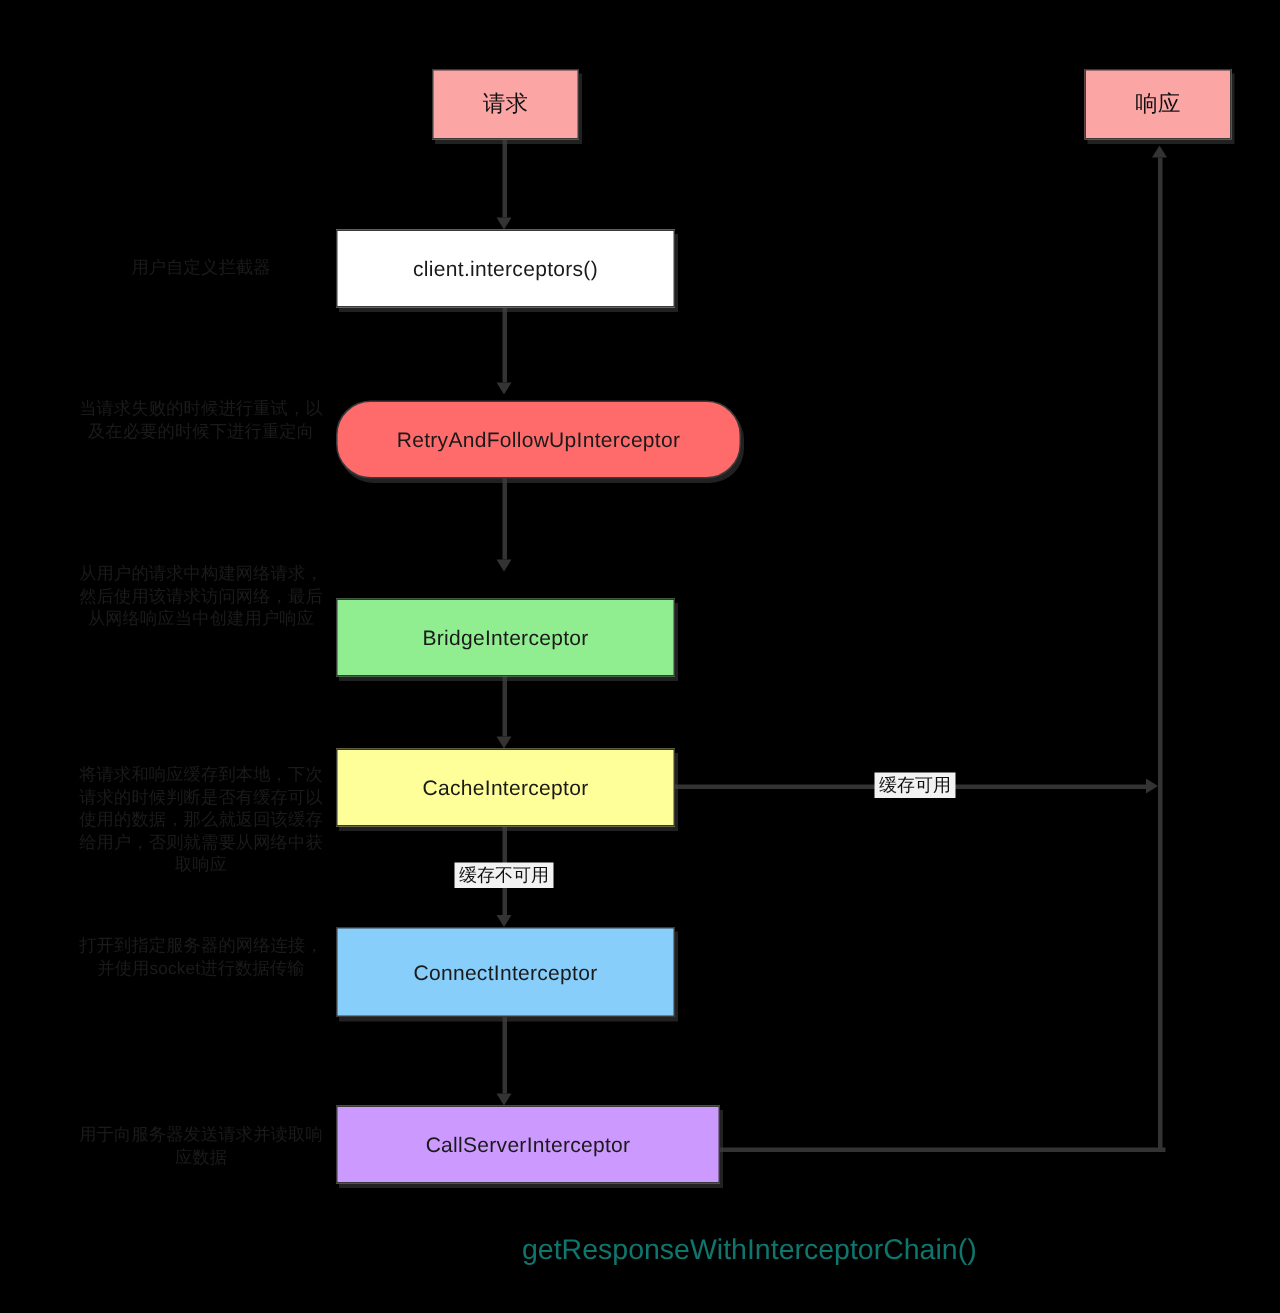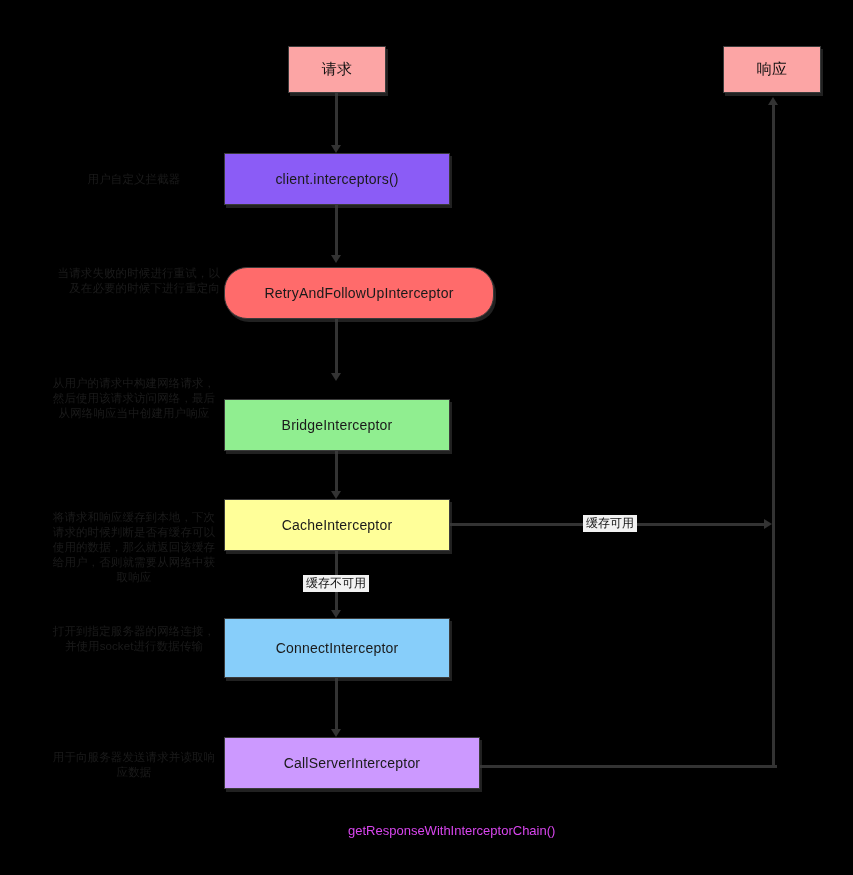--- a/index.html
+++ b/index.html
@@ -79,40 +79,40 @@
     background: #f2f2f2;
     color: #111111;
     font-size: 12px;
     padding: 1px 3px;
     white-space: nowrap;
     z-index: 6;
     line-height: 15px;
   }
   .caption {
     position: absolute;
-    color: #d946ef;
-    font-size: 13px;
+    color: #0f766e;
+    font-size: 19px;
     white-space: nowrap;
     z-index: 3;
   }
 </style>
 </head>
 <body>
 
 <div id="canvas">
 
   <div class="node terminal" style="left:288px; top:46px; width:98px; height:47px;">
     <span>请求</span>
   </div>
 
   <div class="node terminal" style="left:723px; top:46px; width:98px; height:47px;">
     <span>响应</span>
   </div>
 
-  <div class="node" style="left:224px; top:153px; width:226px; height:52px; background:#8b5cf6;">
+  <div class="node" style="left:224px; top:153px; width:226px; height:52px; background:#ffffff;">
     <span>client.interceptors()</span>
   </div>
 
   <div class="node" style="left:224px; top:267px; width:270px; height:52px; background:#FF6B6B;border-radius:23px;">
     <span>RetryAndFollowUpInterceptor</span>
   </div>
 
   <div class="node" style="left:224px; top:399px; width:226px; height:52px; background:#90EE90;">
     <span>BridgeInterceptor</span>
   </div>
@@ -152,21 +152,21 @@
   <div class="edge-label" style="left:583px; top:515px;">缓存可用</div>
 
   <div class="edge-label" style="left:303px; top:575px;">缓存不可用</div>
 
   <div class="edge h" style="left:450px; top:765px; width:327px;"></div>
   <div class="edge v" style="left:772px; top:105px; height:662px;"></div>
   <div class="arrow-up" style="left:768px; top:97px;"></div>
 
   <div class="ann" style="left:48px; top:172px; width:172px;">用户自定义拦截器</div>
 
-  <div class="ann" style="left:48px; top:266px; width:172px;text-align:right;">当请求失败的时候进行重试，以及在必要的时候下进行重定向</div>
+  <div class="ann" style="left:48px; top:266px; width:172px;">当请求失败的时候进行重试，以及在必要的时候下进行重定向</div>
 
   <div class="ann" style="left:48px; top:376px; width:172px;">从用户的请求中构建网络请求，然后使用该请求访问网络，最后从网络响应当中创建用户响应</div>
 
   <div class="ann" style="left:48px; top:510px; width:172px;">将请求和响应缓存到本地，下次请求的时候判断是否有缓存可以使用的数据，那么就返回该缓存给用户，否则就需要从网络中获取响应</div>
 
   <div class="ann" style="left:48px; top:624px; width:172px;">打开到指定服务器的网络连接，并使用socket进行数据传输</div>
 
   <div class="ann" style="left:48px; top:750px; width:172px;">用于向服务器发送请求并读取响应数据</div>
 
   <div class="caption" style="left:348px; top:823px;">getResponseWithInterceptorChain()</div>

